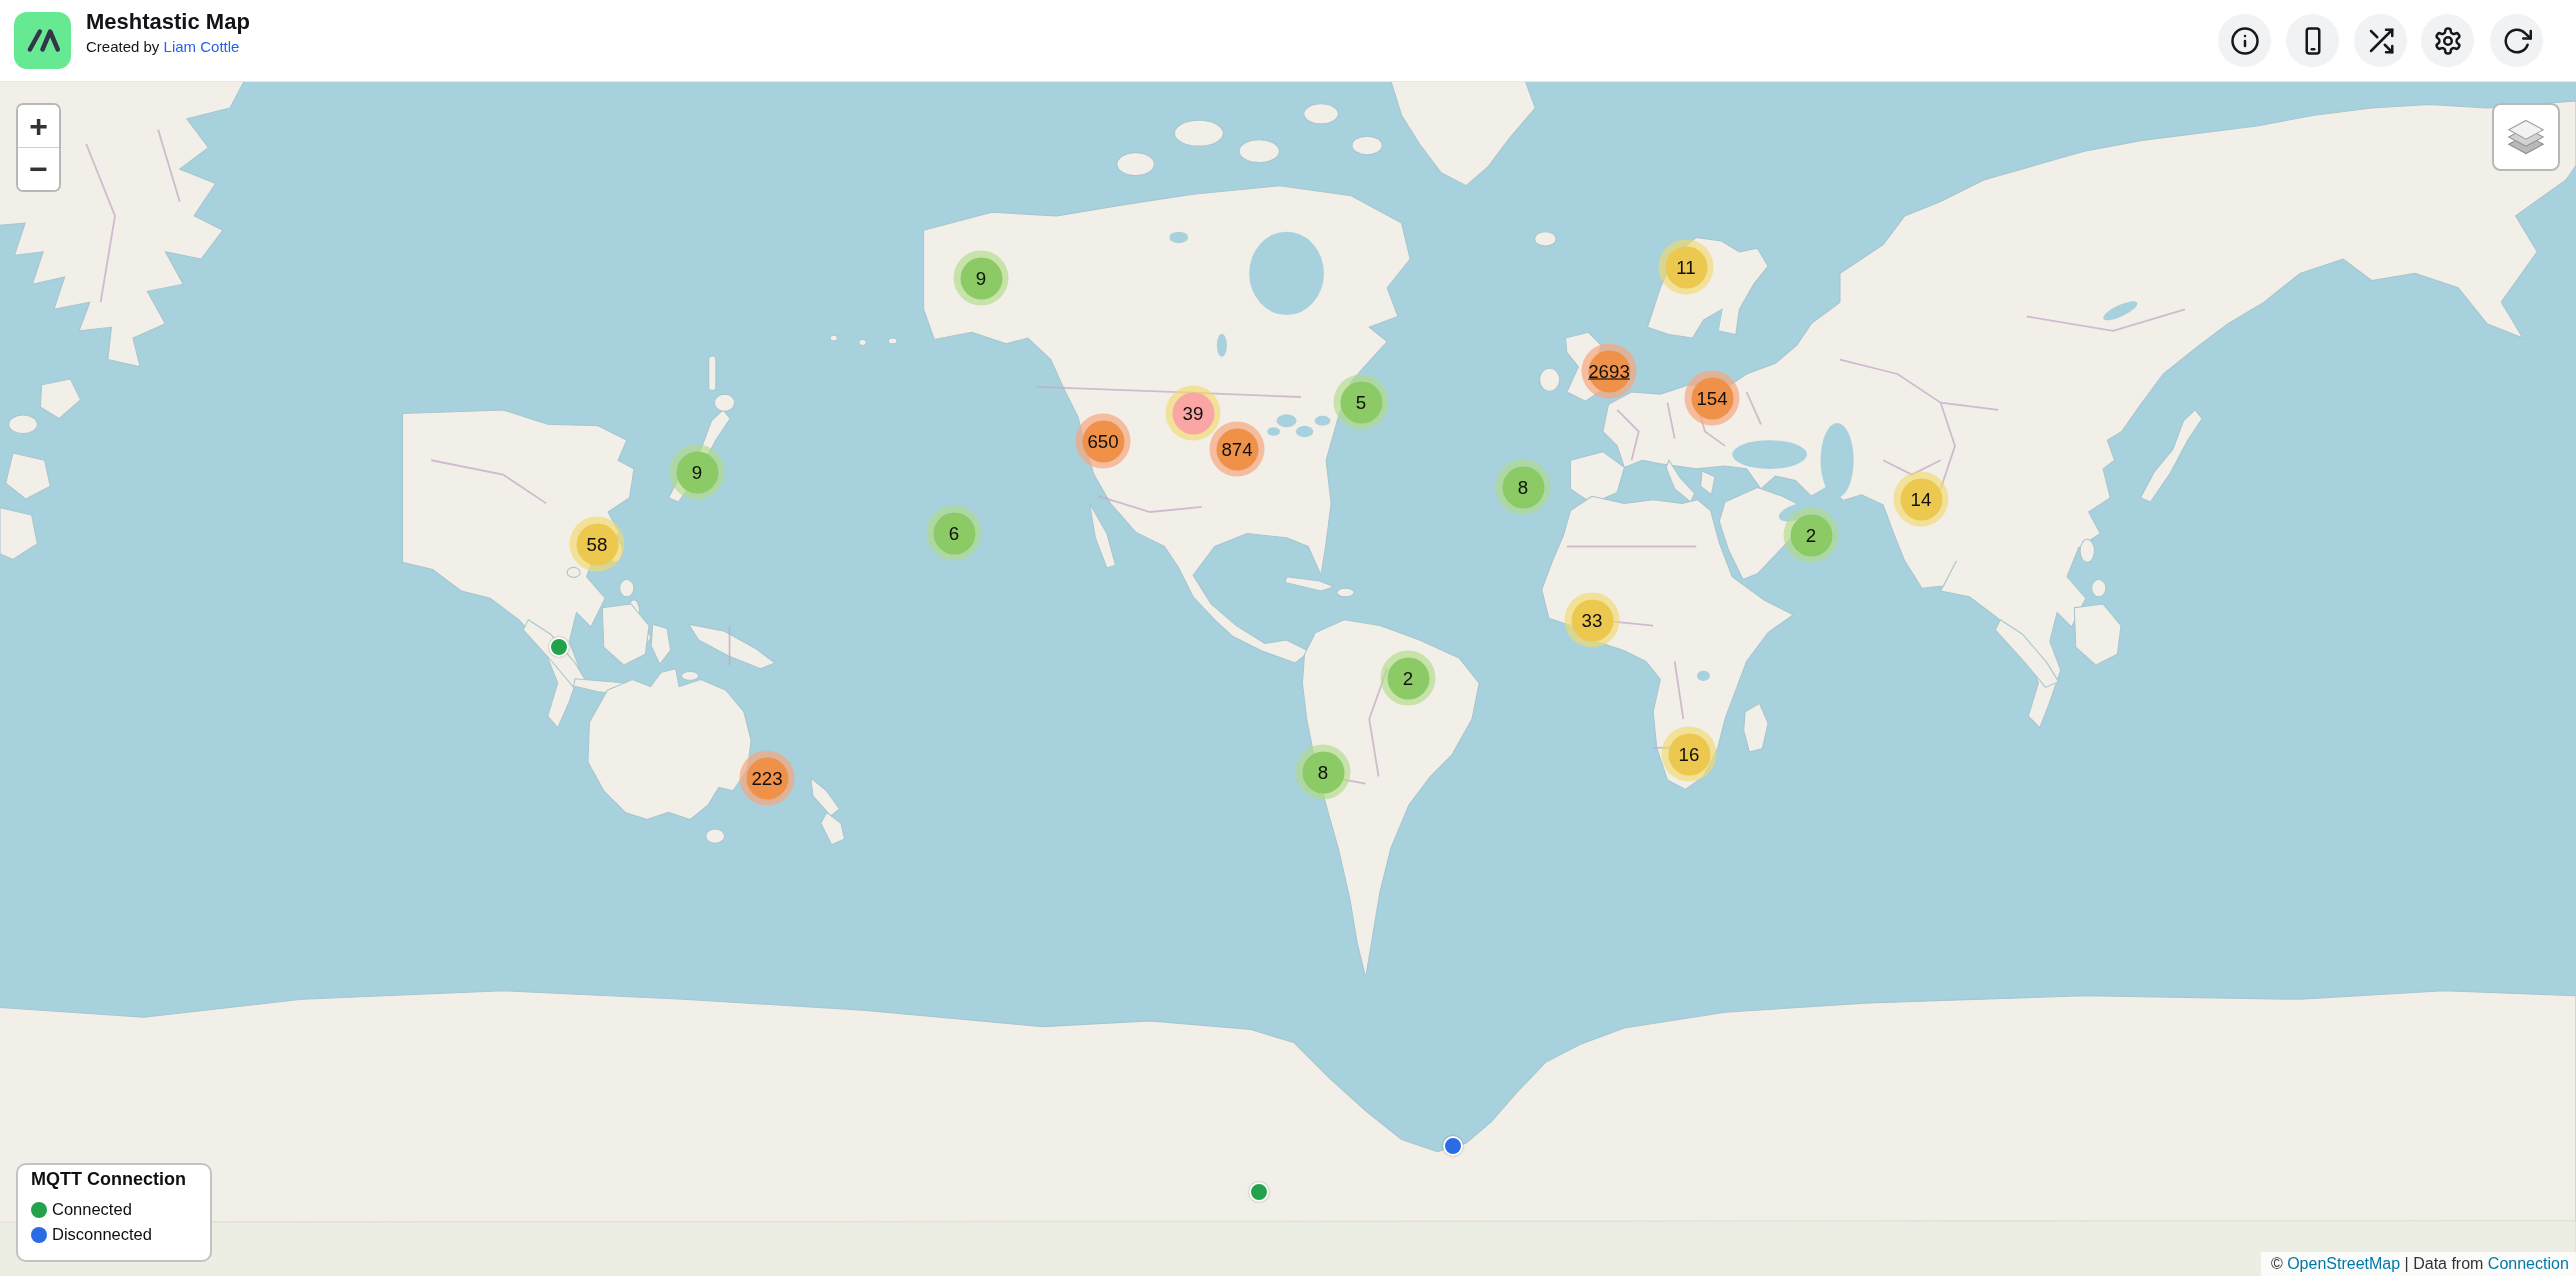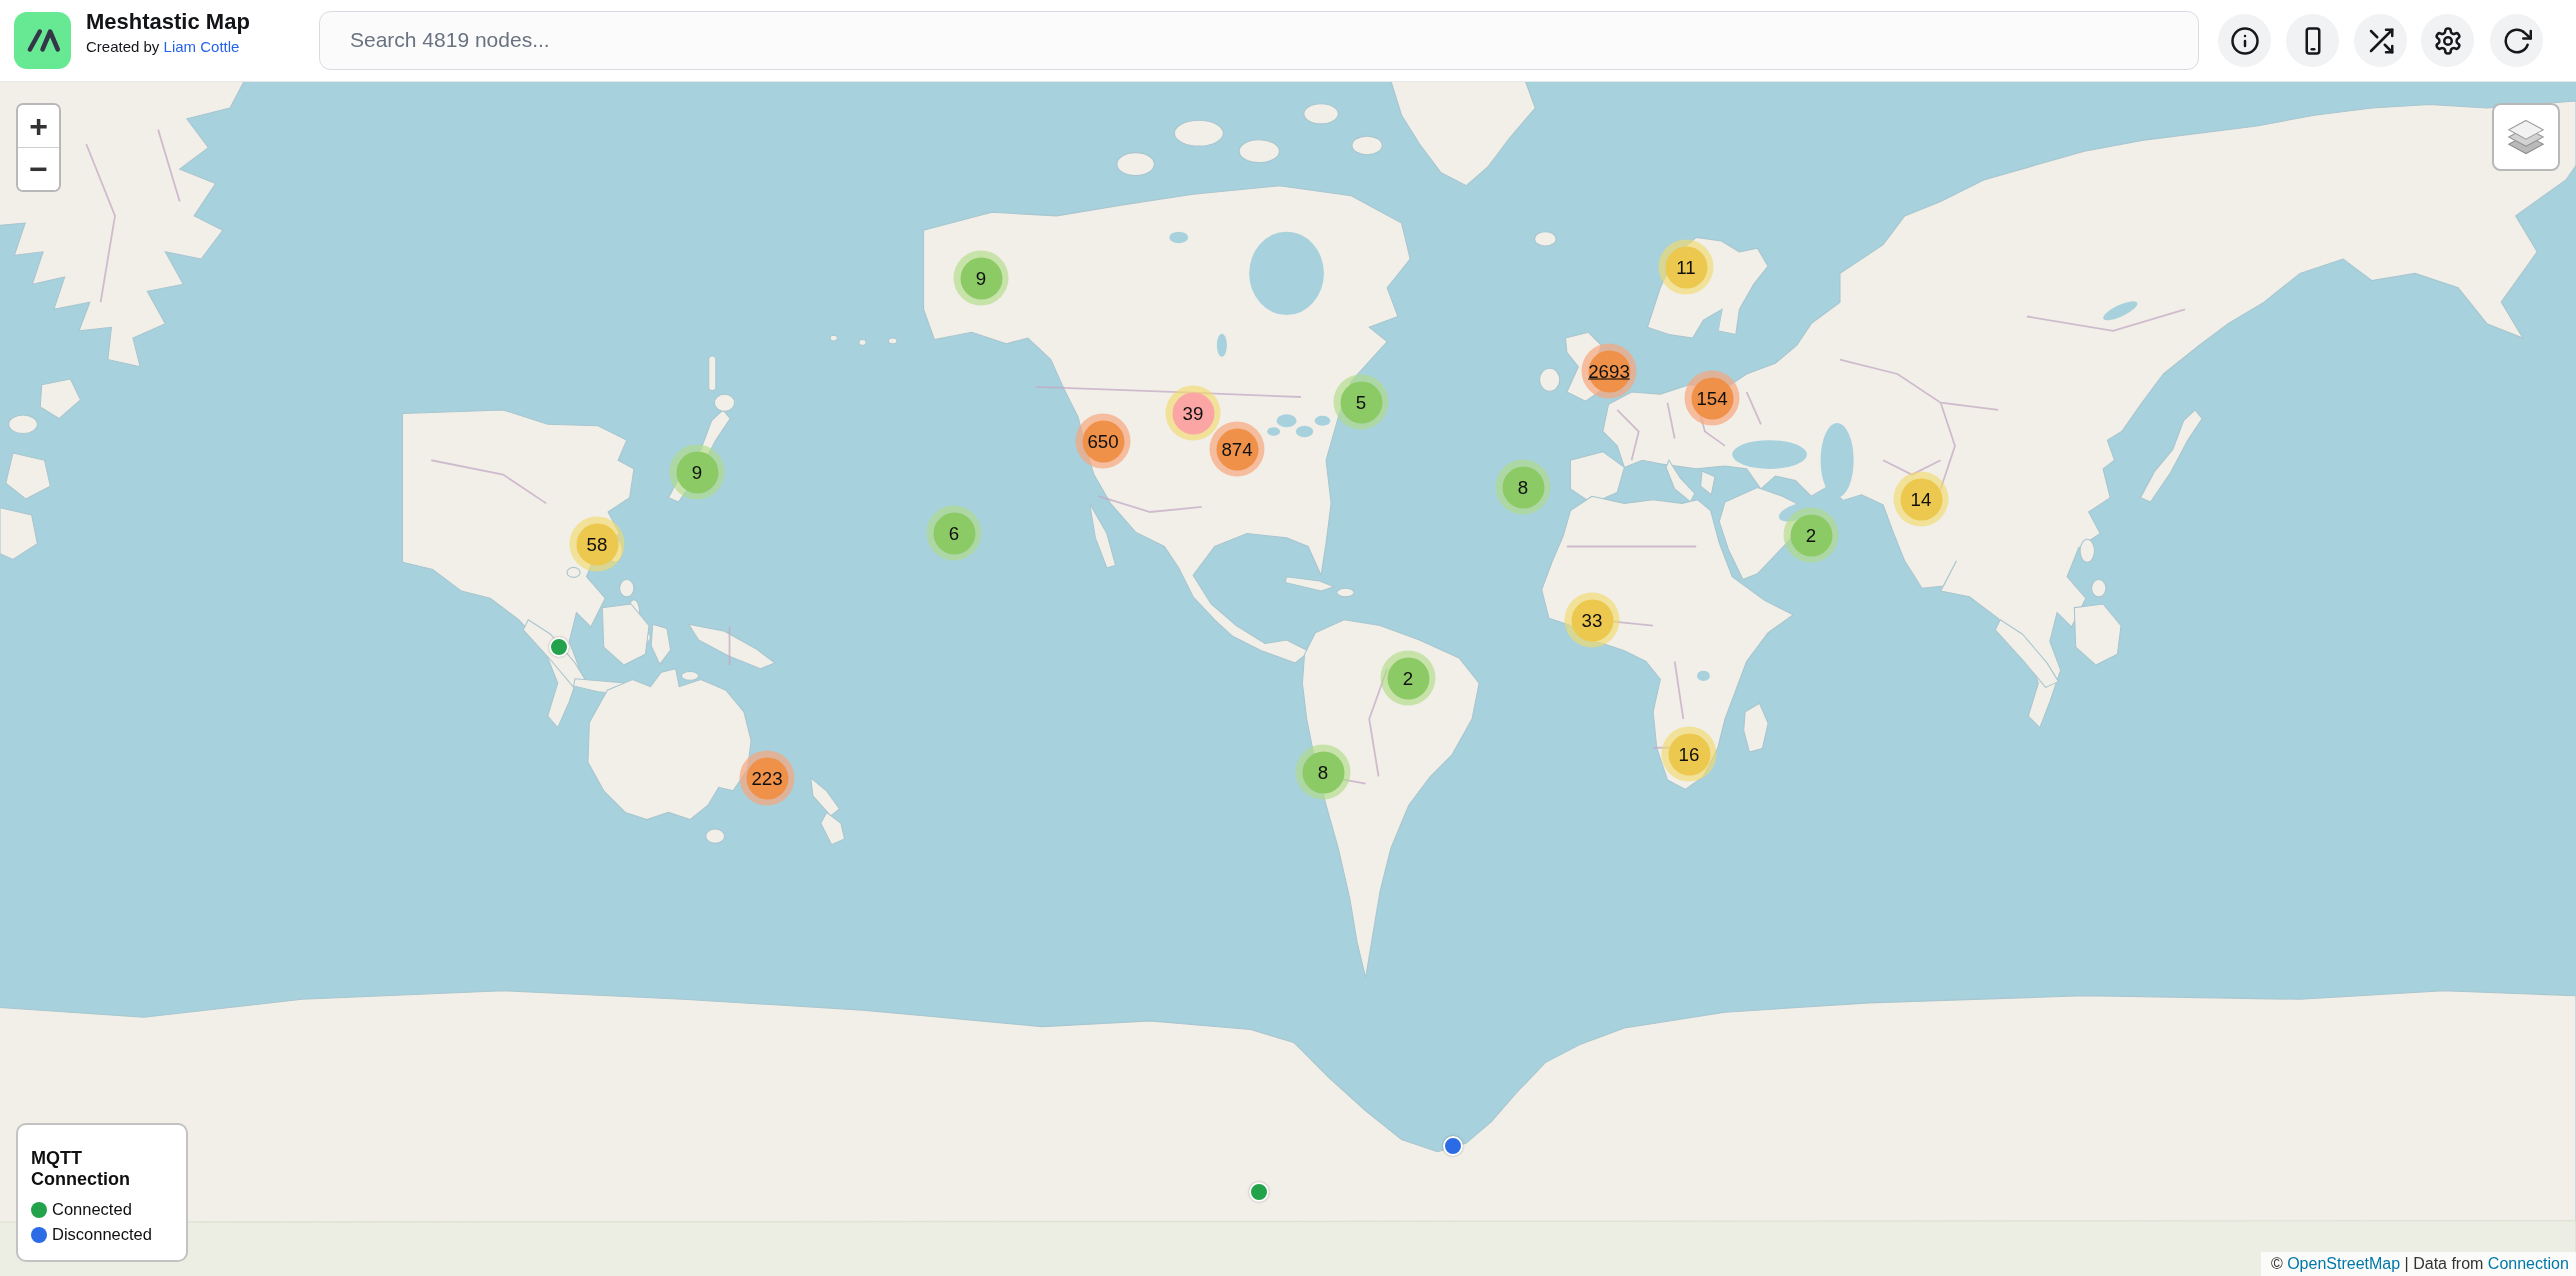--- a/index.html
+++ b/index.html
@@ -62,23 +62,23 @@
   }
   .zoomctl button:first-child{border-bottom:1.4px solid #cfcfcf;}
   
   .layersctl{
     position:absolute;right:16px;top:103px;width:68px;height:68px;z-index:20;
     background:#ffffff;border:2.2px solid rgba(0,0,0,0.28);border-radius:8.6px;
     box-sizing:border-box;display:flex;align-items:center;justify-content:center;cursor:pointer;
   }
   
   .legend{
-    position:absolute;left:16px;bottom:15px;width:172px;z-index:20;box-sizing:border-box;
+    position:absolute;left:16px;bottom:15px;width:196px;z-index:20;box-sizing:border-box;
     background:#ffffff;border:2.2px solid rgba(0,0,0,0.24);border-radius:10px;
-    padding:23px 13px 16px 13px;
+    padding:4px 13px 16px 13px;
   }
   .legend-title{font-size:18px;font-weight:700;color:#101010;margin-bottom:10px;}
   .legend-row{display:flex;align-items:center;gap:5px;margin-top:5.8px;}
   .legend-dot{width:16px;height:16px;border-radius:50%;flex:none;}
   .legend-label{font-size:16.5px;color:#101010;}
   
   .attribution{
     position:absolute;right:0;bottom:0;z-index:15;background:rgba(255,255,255,0.78);
     font-size:16px;color:#333;padding:2.9px 7.2px 4.3px 10px;white-space:nowrap;
   }
@@ -344,21 +344,20 @@
       <g stroke="#333646" stroke-width="10" fill="none" stroke-linecap="round" stroke-linejoin="round">
         <path d="M22 70 L44 30"></path>
         <path d="M50 70 L67 30 L84 70"></path>
       </g>
     </svg>
   </div>
   <div class="brand">
     <div class="brand-title">Meshtastic Map</div>
     <div class="brand-sub"><span>Created by </span><a href="#">Liam Cottle</a></div>
   </div>
-  <input class="searchbar" type="text" placeholder="Search 4819 nodes..." style="">
   <button class="hbtn" style="left:2218px;">
     <svg viewBox="0 0 24 24">
       <circle cx="12" cy="12" r="10"></circle>
         <line x1="12" y1="16" x2="12" y2="12"></line>
         <line x1="12" y1="8" x2="12.01" y2="8"></line>
     </svg>
   </button>
   <button class="hbtn" style="left:2286px;">
     <svg viewBox="0 0 24 24">
       <rect x="7" y="2" width="10" height="20" rx="2"></rect>

